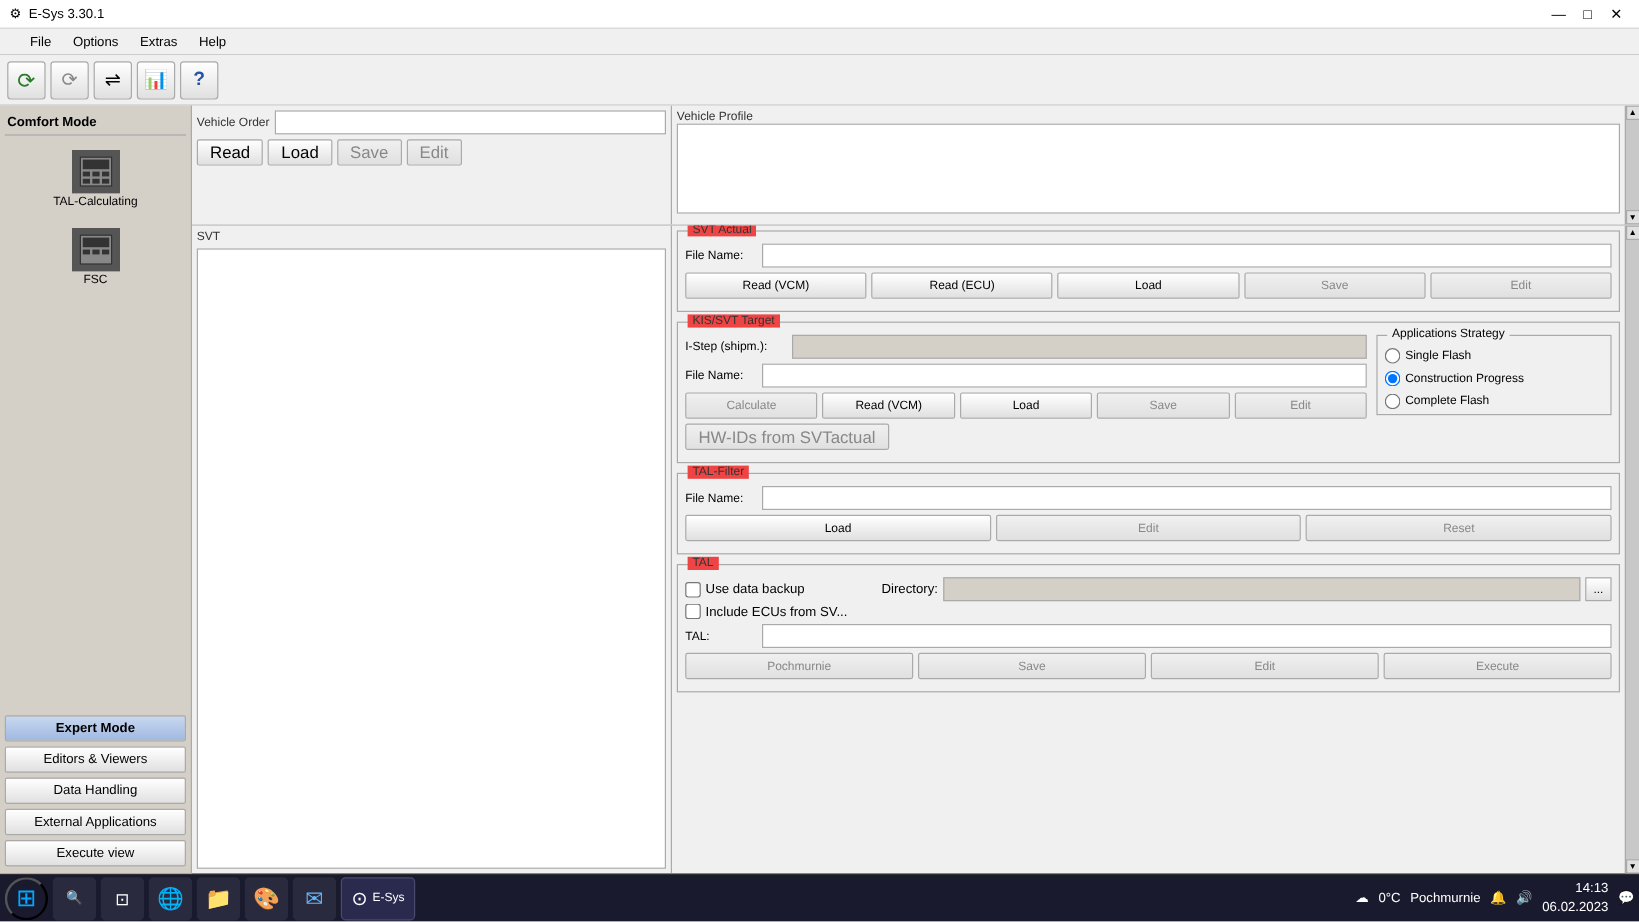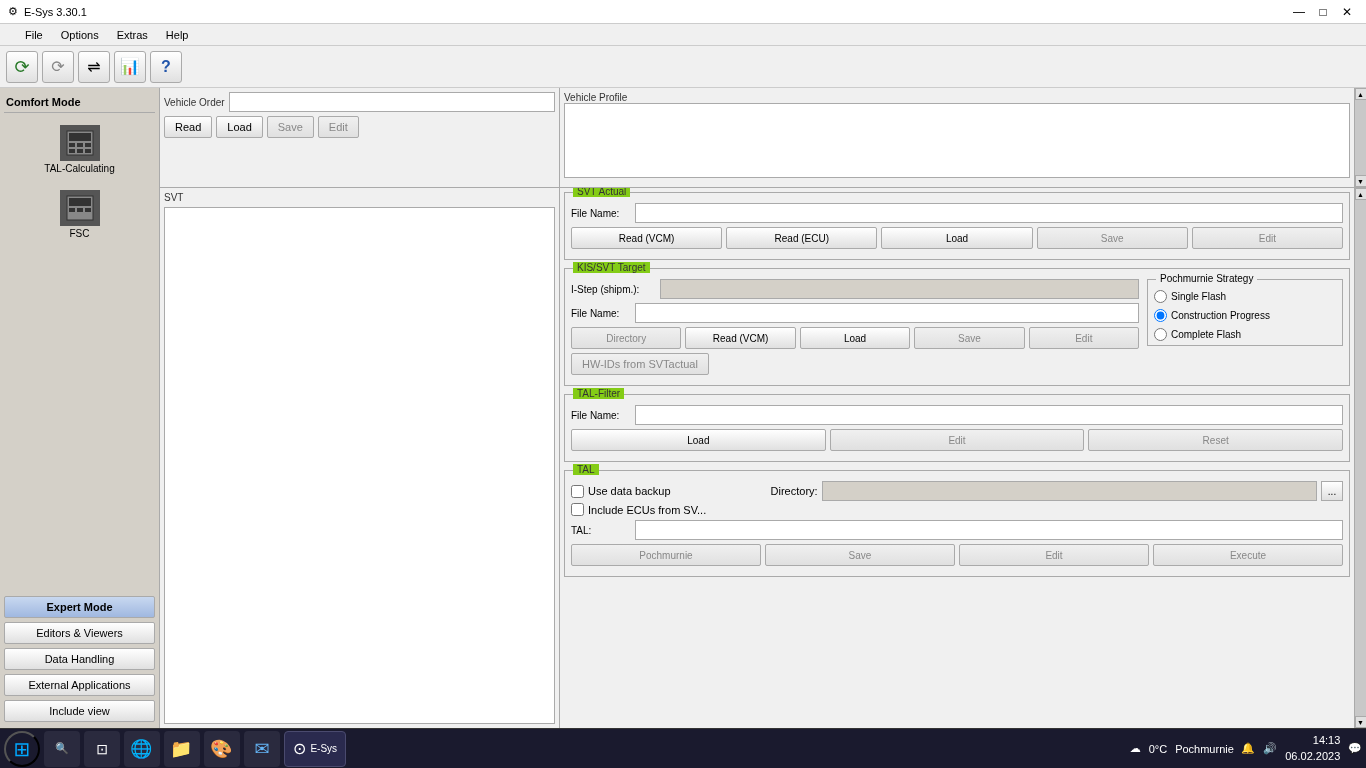--- a/index.html
+++ b/index.html
@@ -159,21 +159,21 @@
       background: #fff;
       padding: 0 2px;
       font-size: 10px;
     }
     .btn {
       height: 22px;
       padding: 0 10px;
       border: 1px solid #aaa;
       background: linear-gradient(to bottom, #fff, #e0e0e0);
       cursor: pointer;
-      font-size: 11px;
+      font-size: 14px;
       border-radius: 2px;
     }
     .btn:disabled { color: #888; cursor: default; background: linear-gradient(to bottom, #f0f0f0, #e0e0e0); }
 
     
     .vehicle-profile-panel {
       flex: 1;
       padding: 4px;
       background: #f0f0f0;
     }
@@ -220,21 +220,21 @@
       border: 1px solid #aaa;
       margin-bottom: 8px;
       padding: 4px 6px 6px 6px;
       position: relative;
       background: #f0f0f0;
     }
     .group-box-title {
       position: absolute;
       top: -7px;
       left: 8px;
-      background: #84cc16;
+      background: #ef4444;
       padding: 0 4px;
       font-size: 10px;
       color: #333;
       text-align: right;
     }
     .group-content { margin-top: 6px; }
 
     .field-row {
       display: flex;
       align-items: center;
@@ -484,21 +484,21 @@
       </div>
       <span class="sidebar-icon-label">FSC</span>
     </div>
 
     <div class="sidebar-spacer"></div>
 
     <button class="sidebar-nav-btn active">Expert Mode</button>
     <button class="sidebar-nav-btn">Editors &amp; Viewers</button>
     <button class="sidebar-nav-btn">Data Handling</button>
     <button class="sidebar-nav-btn">External Applications</button>
-    <button class="sidebar-nav-btn">Include view</button>
+    <button class="sidebar-nav-btn">Execute view</button>
   </div>
 
   <div class="content-area">
 
     <div class="top-panels">
 
       <div class="vehicle-order-panel">
         <div class="panel-row">
           <label class="panel-label">Vehicle Order</label>
           <input type="text" class="panel-input" style="">
@@ -560,33 +560,33 @@
                     <select class="field-dropdown">
                       <option value=""></option>
                     </select>
                   </div>
                 </div>
                 <div class="file-name-row">
                   <span class="file-name-label">File Name:</span>
                   <input type="text" class="file-name-input" style="">
                 </div>
                 <div class="btn-row">
-                  <button class="btn" disabled="">Directory</button>
+                  <button class="btn" disabled="">Calculate</button>
                   <button class="btn">Read (VCM)</button>
                   <button class="btn">Load</button>
                   <button class="btn" disabled="">Save</button>
                   <button class="btn" disabled="">Edit</button>
                 </div>
                 <div style="margin-bottom:4px;">
                   <button class="btn" disabled="" style="width:auto;">HW-IDs from SVTactual</button>
                 </div>
               </div>
               <div class="kis-svt-right">
                 <div class="calc-strategy">
-                  <span class="calc-strategy-title">Pochmurnie Strategy</span>
+                  <span class="calc-strategy-title">Applications Strategy</span>
                   <div class="radio-row">
                     <input type="radio" name="calc-strategy" id="single-flash" style="">
                     <label class="radio-label" for="single-flash">Single Flash</label>
                   </div>
                   <div class="radio-row">
                     <input type="radio" name="calc-strategy" id="construction-progress" checked="" style="">
                     <label class="radio-label" for="construction-progress">Construction Progress</label>
                   </div>
                   <div class="radio-row">
                     <input type="radio" name="calc-strategy" id="complete-flash" style="">
@@ -612,21 +612,21 @@
             </div>
           </div>
         </div>
 
         <div class="group-box">
           <span class="group-box-title">TAL</span>
           <div class="group-content">
             <div class="checkbox-row">
               <input type="checkbox" id="use-data-backup" style="">
               <label for="use-data-backup">Use data backup</label>
-              <span style="margin-left:96px;">Directory:</span>
+              <span style="margin-left:60px;">Directory:</span>
               <input type="text" class="dir-input" style="flex: 1 1 0%;">
               <button class="dir-btn">...</button>
             </div>
             <div class="checkbox-row">
               <input type="checkbox" id="include-ecus" style="">
               <label for="include-ecus">Include ECUs from SV...</label>
             </div>
             <div class="file-name-row" style="margin-top:4px;">
               <span class="file-name-label">TAL:</span>
               <input type="text" class="file-name-input" style="">

